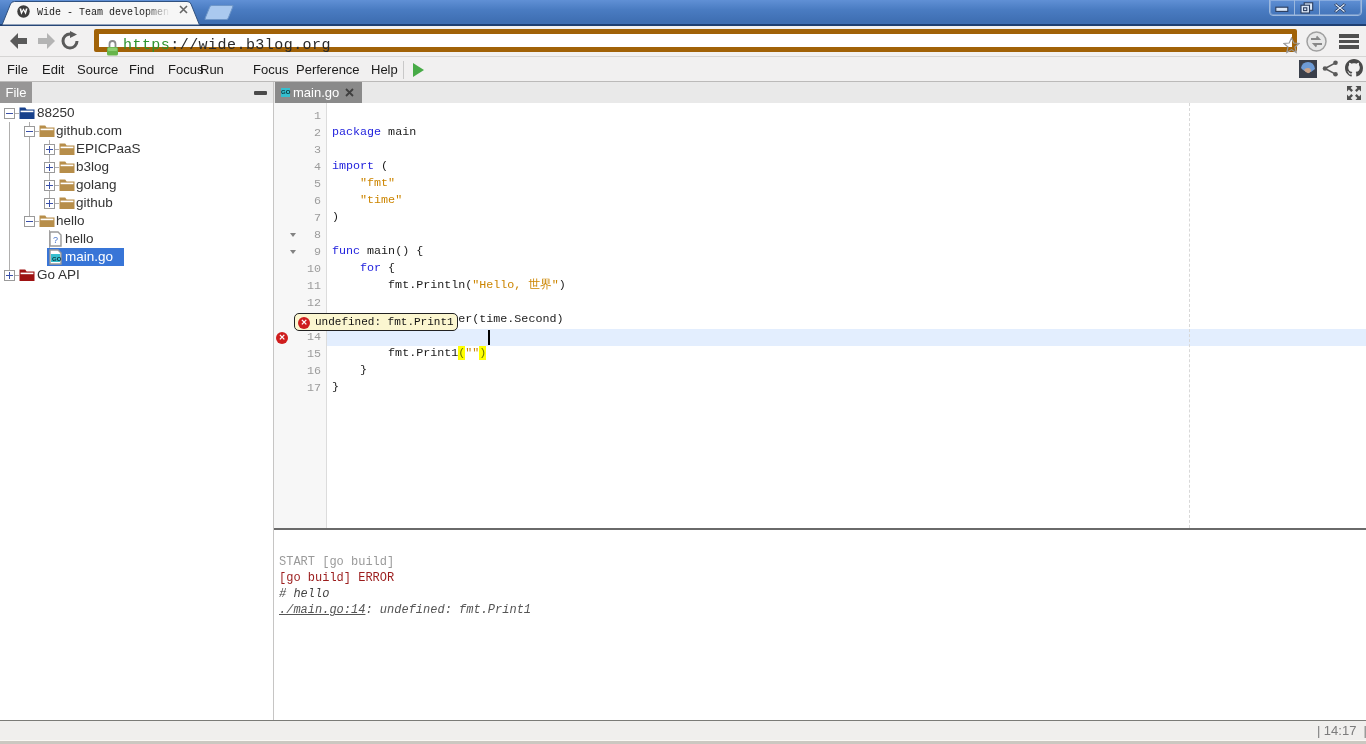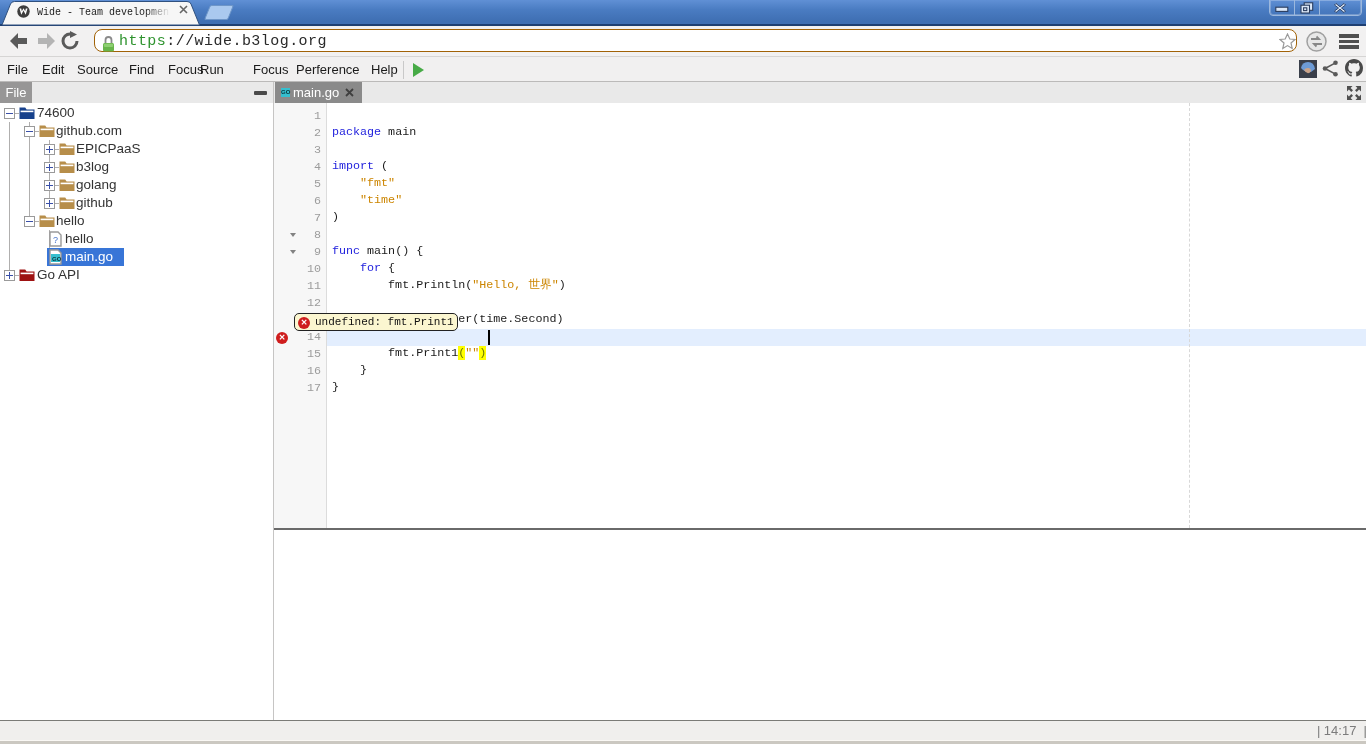--- a/index.html
+++ b/index.html
@@ -13,21 +13,21 @@
   #tabshape { position:absolute; left:2px; top:0; }
   #tabtitle { position:absolute; left:37px; top:6px; width:140px; height:14px;
     font:10px/14px "Liberation Mono", monospace; color:#1c1c1c; white-space:nowrap; overflow:hidden; }
   #tabfade { position:absolute; left:145px; top:4px; width:30px; height:18px;
     background:linear-gradient(90deg, rgba(246,246,246,0), #f6f6f6 85%); }
   #tabclose { position:absolute; left:178px; top:4px; width:11px; height:11px; }
   
   #toolbar { position:absolute; left:0; top:26px; width:1366px; height:31px;
     background:#f2f1f1; border-bottom:1px solid #d6d5d4; }
   #urlbox { position:absolute; left:94px; top:3px; width:1203px; height:23px;
-    background:#fff; border:1px solid #a16207; border-radius:8px; }
+    background:#fff; border:5px solid #a16207; border-radius:2px; }
   #urltext { position:absolute; left:24px; top:4px; font:15px/16px "Liberation Mono", monospace; color:#2a2a2a; letter-spacing:0.45px; }
   #urltext b { color:#2e932e; font-weight:normal; }
   
   #menubar { position:absolute; left:0; top:57px; width:1366px; height:25px;
     background:#f1f0f0; border-bottom:1px solid #bbbab9; }
   .mi { position:absolute; top:5px; font:13px/15px "Liberation Sans",sans-serif; color:#1b1b1b; }
   
   #sidebar { position:absolute; left:0; top:82px; width:274px; height:638px;
     background:#fff; border-right:1px solid #c6c5c4; }
   #sideheader { position:absolute; left:0; top:0; width:273px; height:21px; background:#e9e9e9; }
@@ -193,21 +193,21 @@
       <div class="tline" style="left:49px;top:58px;width:1px;height:63px"></div>
       <div class="tline" style="left:49px;top:148px;width:1px;height:27px"></div>
       <div class="tline" style="left:11px;top:31px;width:8px;height:1px"></div>
       <div class="tog minus" style="left:4px;top:26px">
         <i></i>
       </div>
       <svg class="abs" style="left:19px;top:24px" width="16" height="14" viewBox="0 0 16 14">
         <path d="M0.5 1.5 L6.2 1.5 L7.6 3.4 L15.5 3.4 L15.5 13 L0.5 13 Z" fill="#17418c"></path>
         <rect x="1.6" y="4.6" width="12.8" height="1.6" fill="#fff"></rect>
       </svg>
-      <div class="trow" style="left:37px;top:22px">74600</div>
+      <div class="trow" style="left:37px;top:22px">88250</div>
       <div class="tline" style="left:31px;top:49px;width:8px;height:1px"></div>
       <div class="tog minus" style="left:24px;top:44px">
         <i></i>
       </div>
       <svg class="abs" style="left:39px;top:42px" width="16" height="14" viewBox="0 0 16 14">
         <path d="M0.5 1.5 L6.2 1.5 L7.6 3.4 L15.5 3.4 L15.5 13 L0.5 13 Z" fill="#b78e4a"></path>
         <rect x="1.6" y="4.6" width="12.8" height="1.6" fill="#fff"></rect>
       </svg>
       <div class="trow" style="left:56px;top:40px">github.com</div>
       <div class="tline" style="left:51px;top:67px;width:8px;height:1px"></div>
@@ -350,18 +350,22 @@
 }
 </div>
   <div id="cursor"></div>
   <div id="tooltip">
     <div class="erricon" style="left:3px;top:2.5px">✕</div>
     <span style="position:absolute;left:20px">undefined: fmt.Print1</span>
   </div>
 </div>
 
 <div id="bottom">
+  <div id="bcontent"><span style="color:#9a9a9a">START [go build]</span>
+<span style="color:#9b1c1c">[go build] ERROR</span>
+<span style="color:#444;font-style:italic"># hello</span>
+<span style="color:#555;font-style:italic"><u>./main.go:14</u>: undefined: fmt.Print1</span></div>
 </div>
 
 <div id="statusbar">
   <div id="statustext">| 14:17&nbsp;&nbsp;|</div>
 </div>
 <div id="bstrip"></div>
 
 </body></html>

